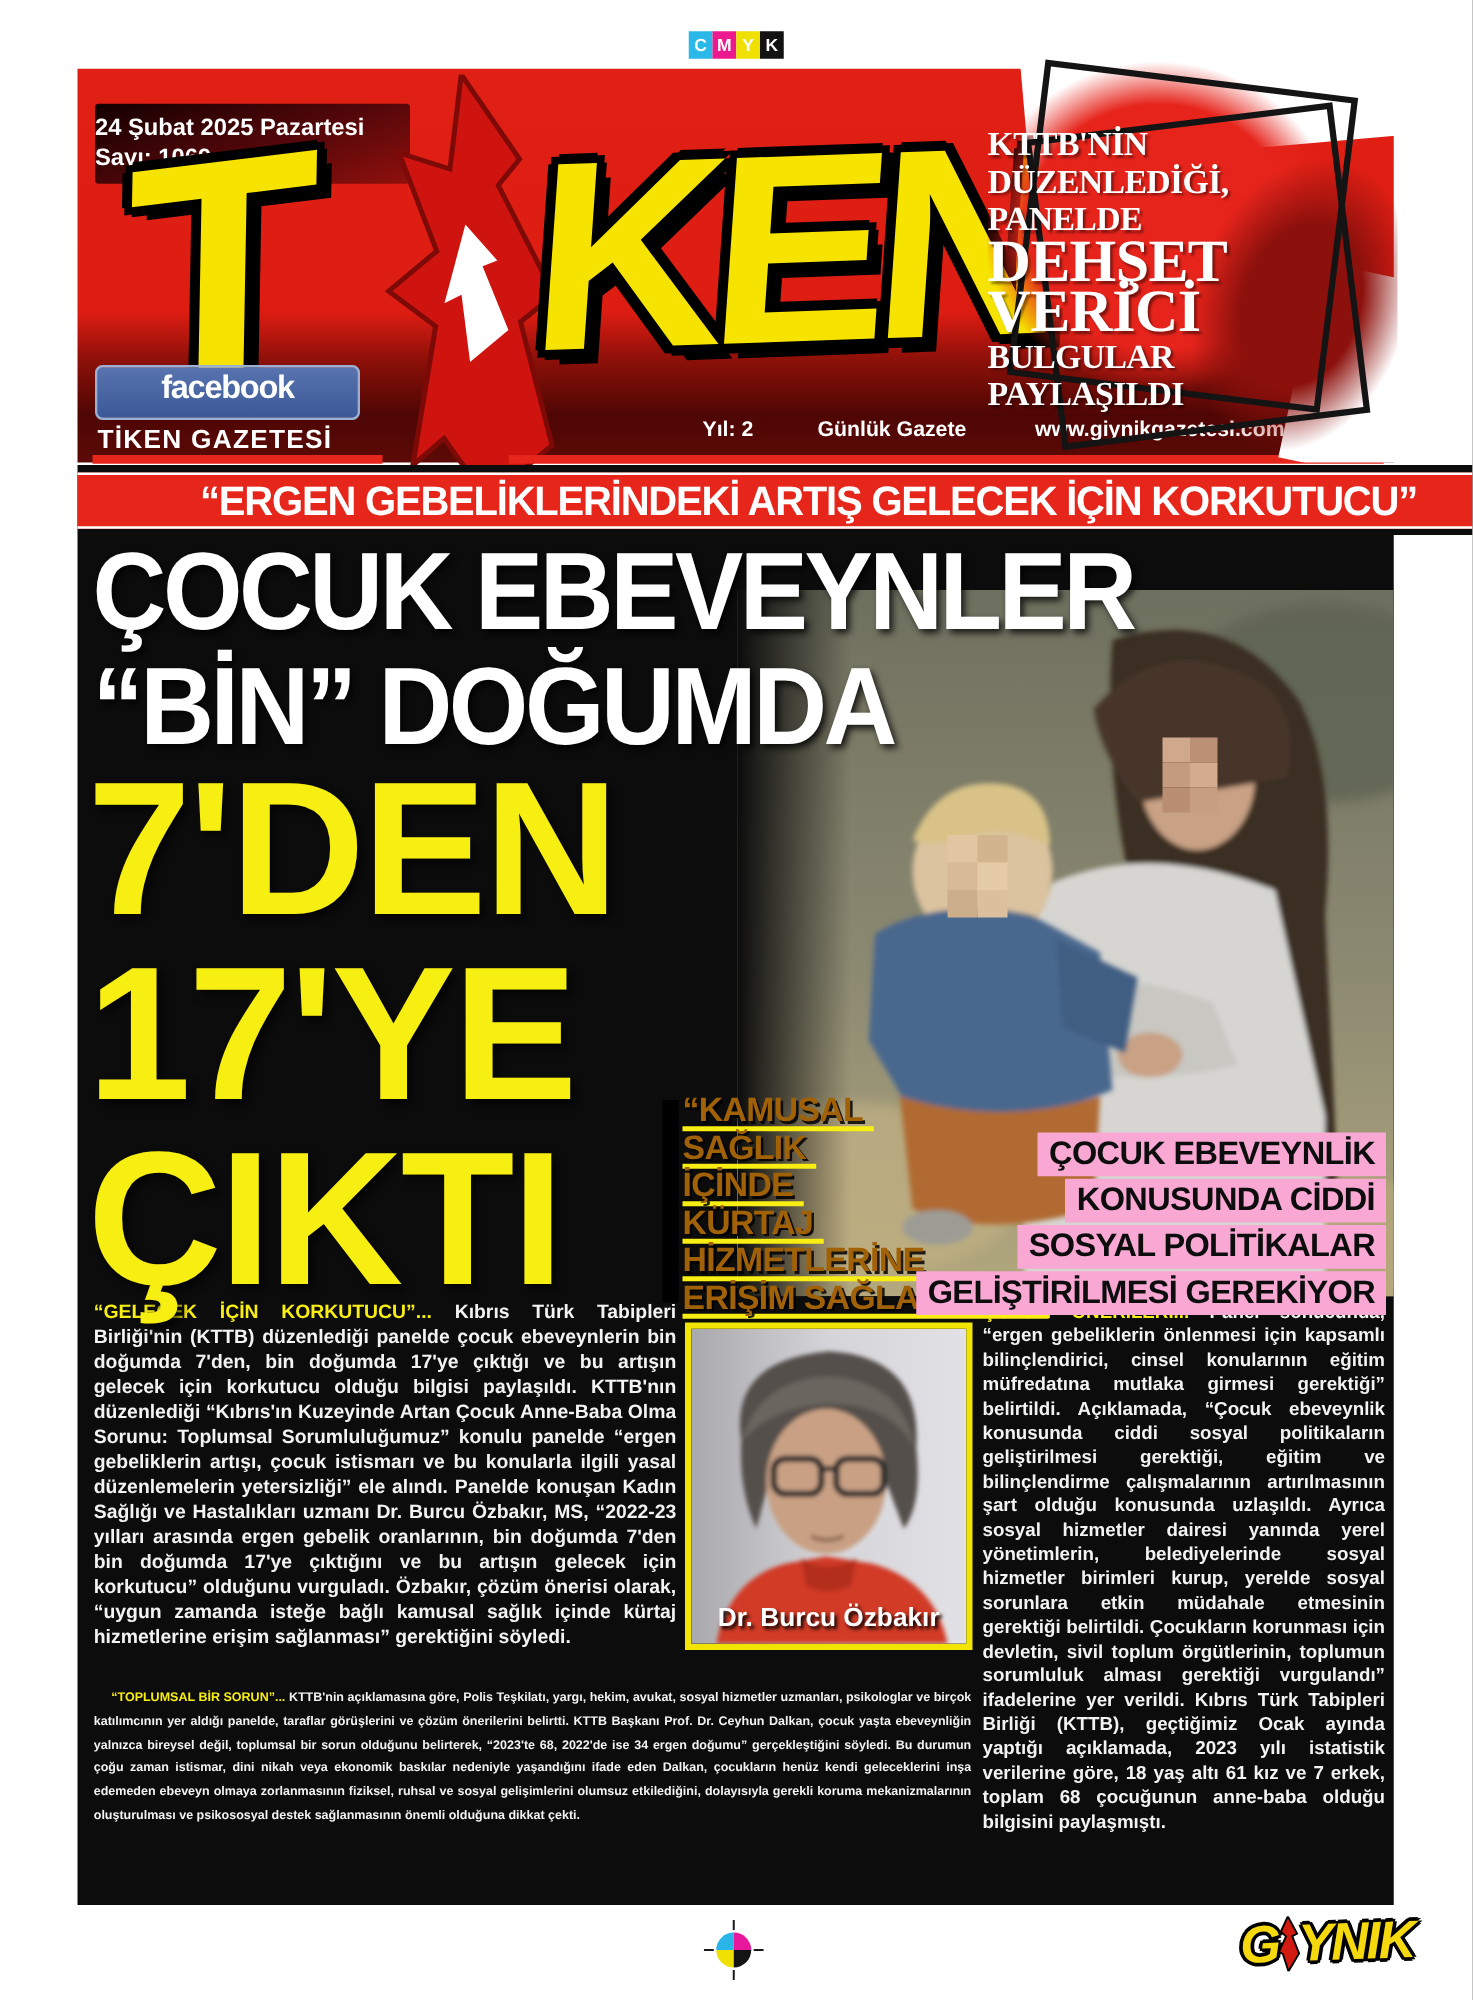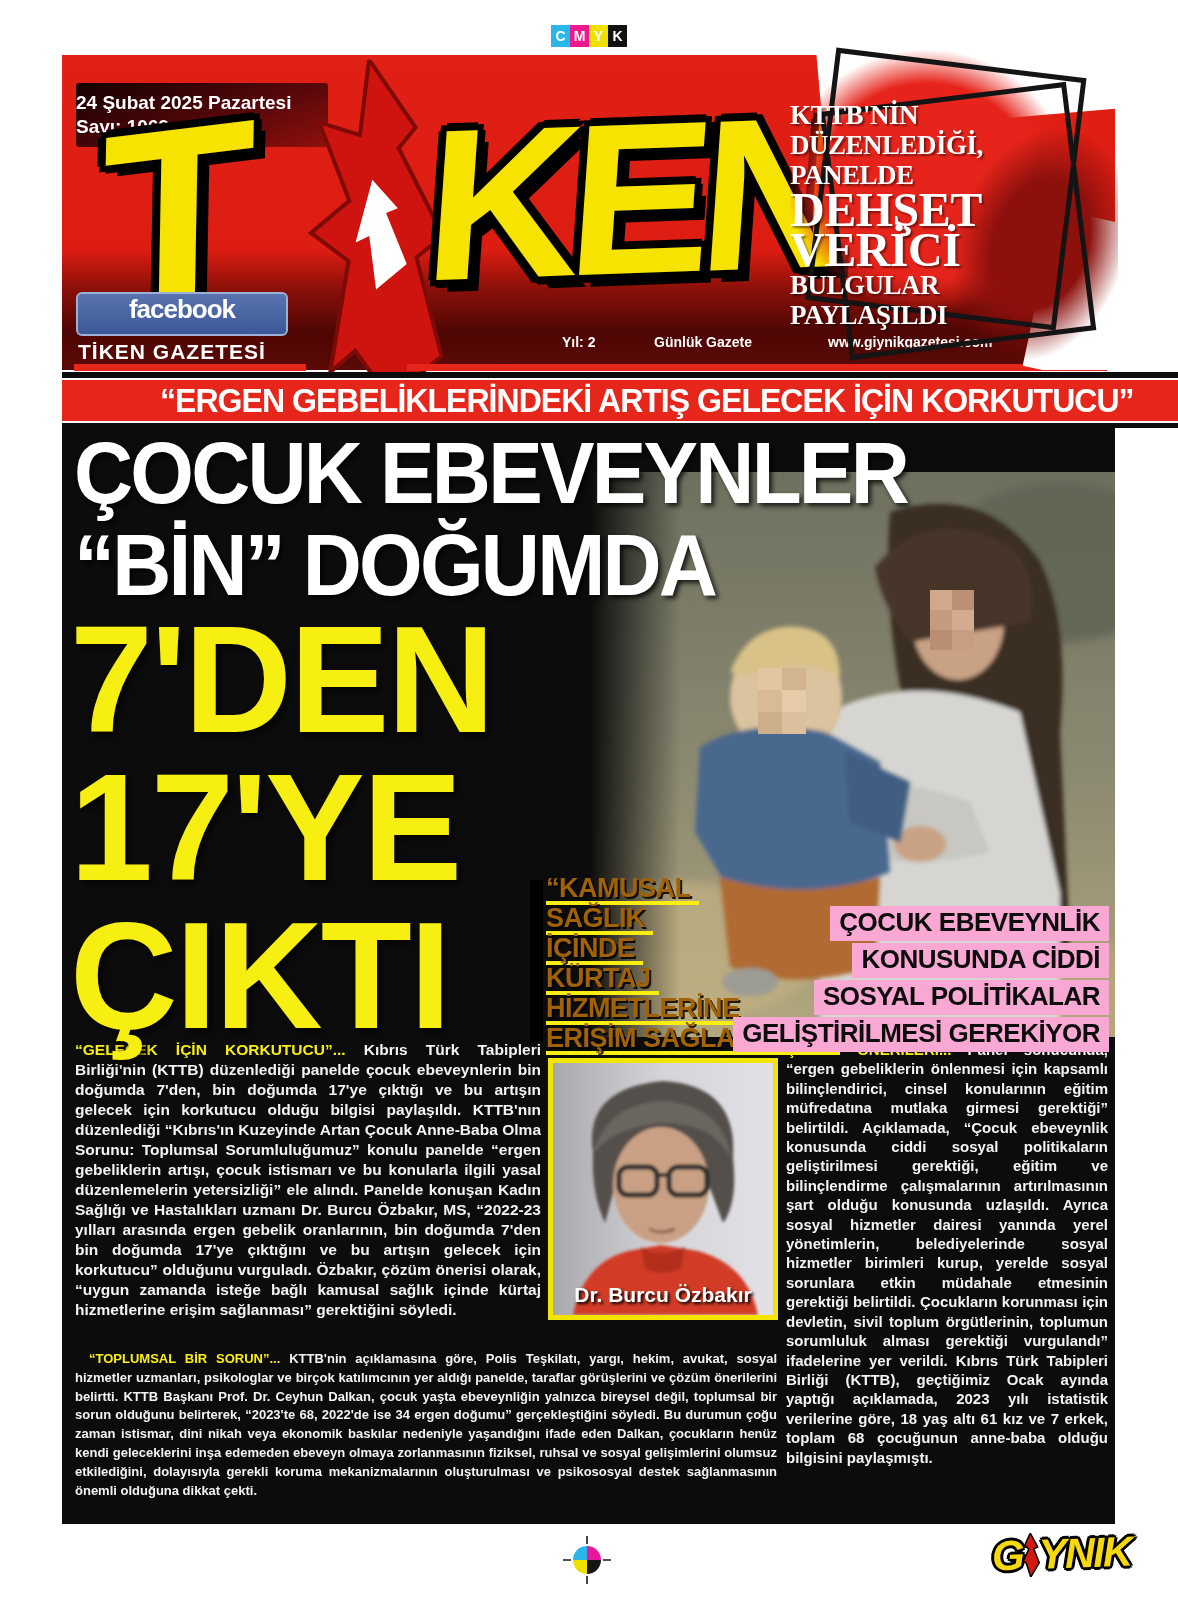--- a/index.html
+++ b/index.html
@@ -37,21 +37,21 @@
   .band { position:absolute; left:0; bottom:0; width:100%; height:80px; }
   .fb-badge { position:absolute; left:14px; top:2px; width:212px; height:44px;
     background:linear-gradient(#5873ae,#3b5998); border:2px solid #9cb0d6; border-radius:6px;
     display:flex; align-items:center; padding:0 10px; gap:10px;flex-direction:column; }
   .fb-word { color:#fff; font-size:26px; font-weight:bold; letter-spacing:-1px; }
   .fb-thumb { width:30px; height:30px; margin-left:auto; }
   .paper-name { position:absolute; left:16px; top:50px; color:#fff; font-size:21px; font-weight:bold; letter-spacing:1px; }
   .red-bar { position:absolute; height:7px; background:#e6251b; top:74px; }
   .bar-left { left:12px; width:232px; }
   .bar-right { left:345px; width:700px; }
-  .band-item { position:absolute; top:44px; color:#fff; font-size:14px; font-weight:bold; }
+  .band-item { position:absolute; top:44px; color:#fff; font-size:17px; font-weight:bold; }
   .yil { left:500px; } .gunluk { left:592px; } .website { left:766px; }
   
   .side-box { position:absolute; left:790px; top:44px; width:328px; height:326px; overflow:hidden; }
   .notch { position:absolute; right:-30px; top:-34px; width:330px; height:110px; background:#fff; transform:rotate(-5deg); }
   .notch2 { position:absolute; right:-40px; bottom:-10px; width:120px; height:160px; background:#fff; transform:rotate(12deg); }
   .blob1 { position:absolute; left:-6px; top:6px; width:310px; height:300px; border-radius:38%;
     background:radial-gradient(closest-side at 46% 44%, #e6241b 74%, rgba(230,36,27,0) 100%); transform:rotate(4deg); }
   .blob2 { position:absolute; right:-8px; bottom:6px; width:170px; height:240px; border-radius:45%;
     background:radial-gradient(closest-side, #8c100c 55%, rgba(140,16,12,0) 100%); transform:rotate(18deg); }
   .frame1 { position:absolute; left:30px; top:18px; width:252px; height:254px; border:5px solid #141414; transform:rotate(7deg); }
@@ -88,21 +88,21 @@
   .policy { position:absolute; right:6px; top:476px; text-align:right; z-index:4; }
   .policy div { margin-top:2px; }
   .policy span { display:inline-block; background:#f9a8d4; color:#0d0d0d; font-size:26px; font-weight:bold;
     letter-spacing:-0.5px; padding:1px 9px 3px; }
   
   .col { position:absolute; color:#f3f3f3; font-size:15.5px; font-weight:bold; line-height:20px;
     text-align:justify; overflow:hidden; }
   .lead { color:#f8ee13; }
   .col-left  { left:13px;  top:612px; width:466px; height:296px; }
   .col-right { left:724px; top:612px; width:322px; height:474px; font-size:15px; line-height:19.4px; }
-  .col-bottom{ left:13px;  top:922px; width:702px; height:170px; font-size:13px; line-height:18.8px; text-indent:14px; }
+  .col-bottom{ left:13px;  top:922px; width:702px; height:170px; font-size:10px; line-height:18.8px; text-indent:14px; }
   
   .dr-photo { position:absolute; left:486px; top:630px; width:230px; height:262px; border:5px solid #f2e403; z-index:4; }
   .dr-caption { position:absolute; left:0; right:0; bottom:8px; text-align:center; color:#fff;
     font-size:21px; font-weight:bold; text-shadow:2px 2px 3px #000; }
   
   .reg-mark { position:absolute; left:563px; top:1536px; width:48px; height:48px; }
   .brand { position:absolute; left:992px; top:1530px; display:flex; align-items:center;
     font-style:italic; font-weight:bold; font-size:42px; color:#f6d80e; transform:rotate(-2deg);
     text-shadow:-3px 0 #000,3px 0 #000,0 -3px #000,0 3px #000,-2px -2px #000,2px 2px #000,-2px 2px #000,2px -2px #000;
     letter-spacing:-2px; }

